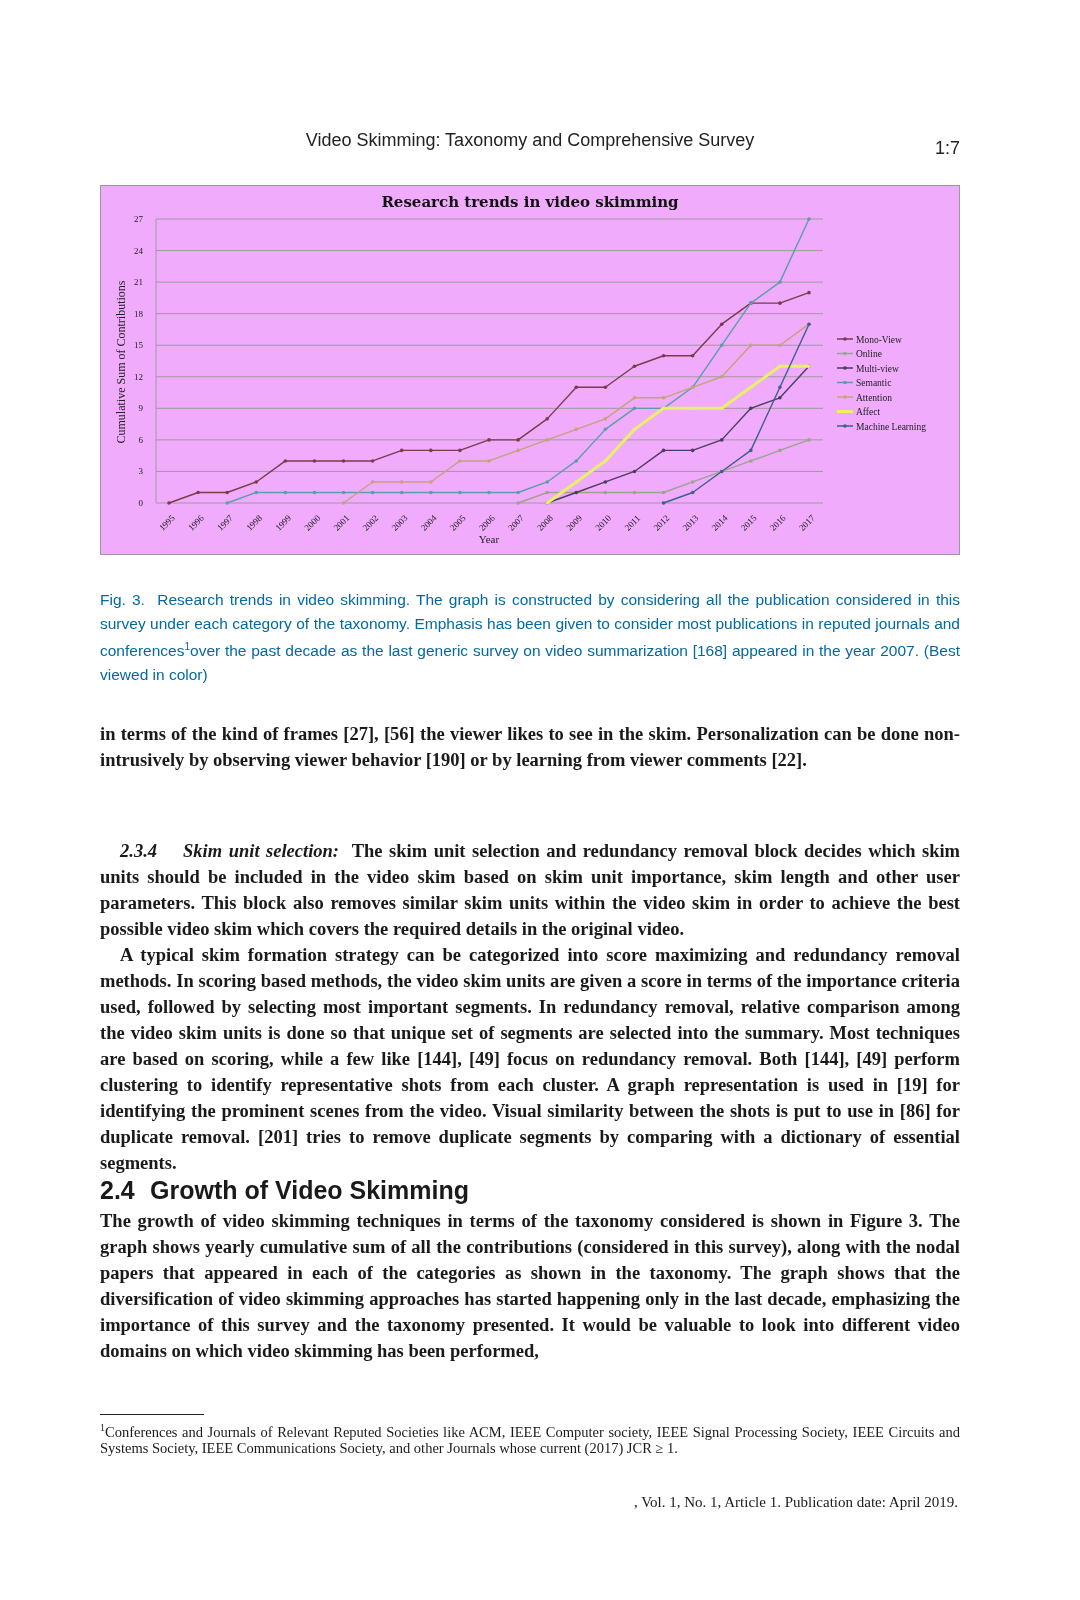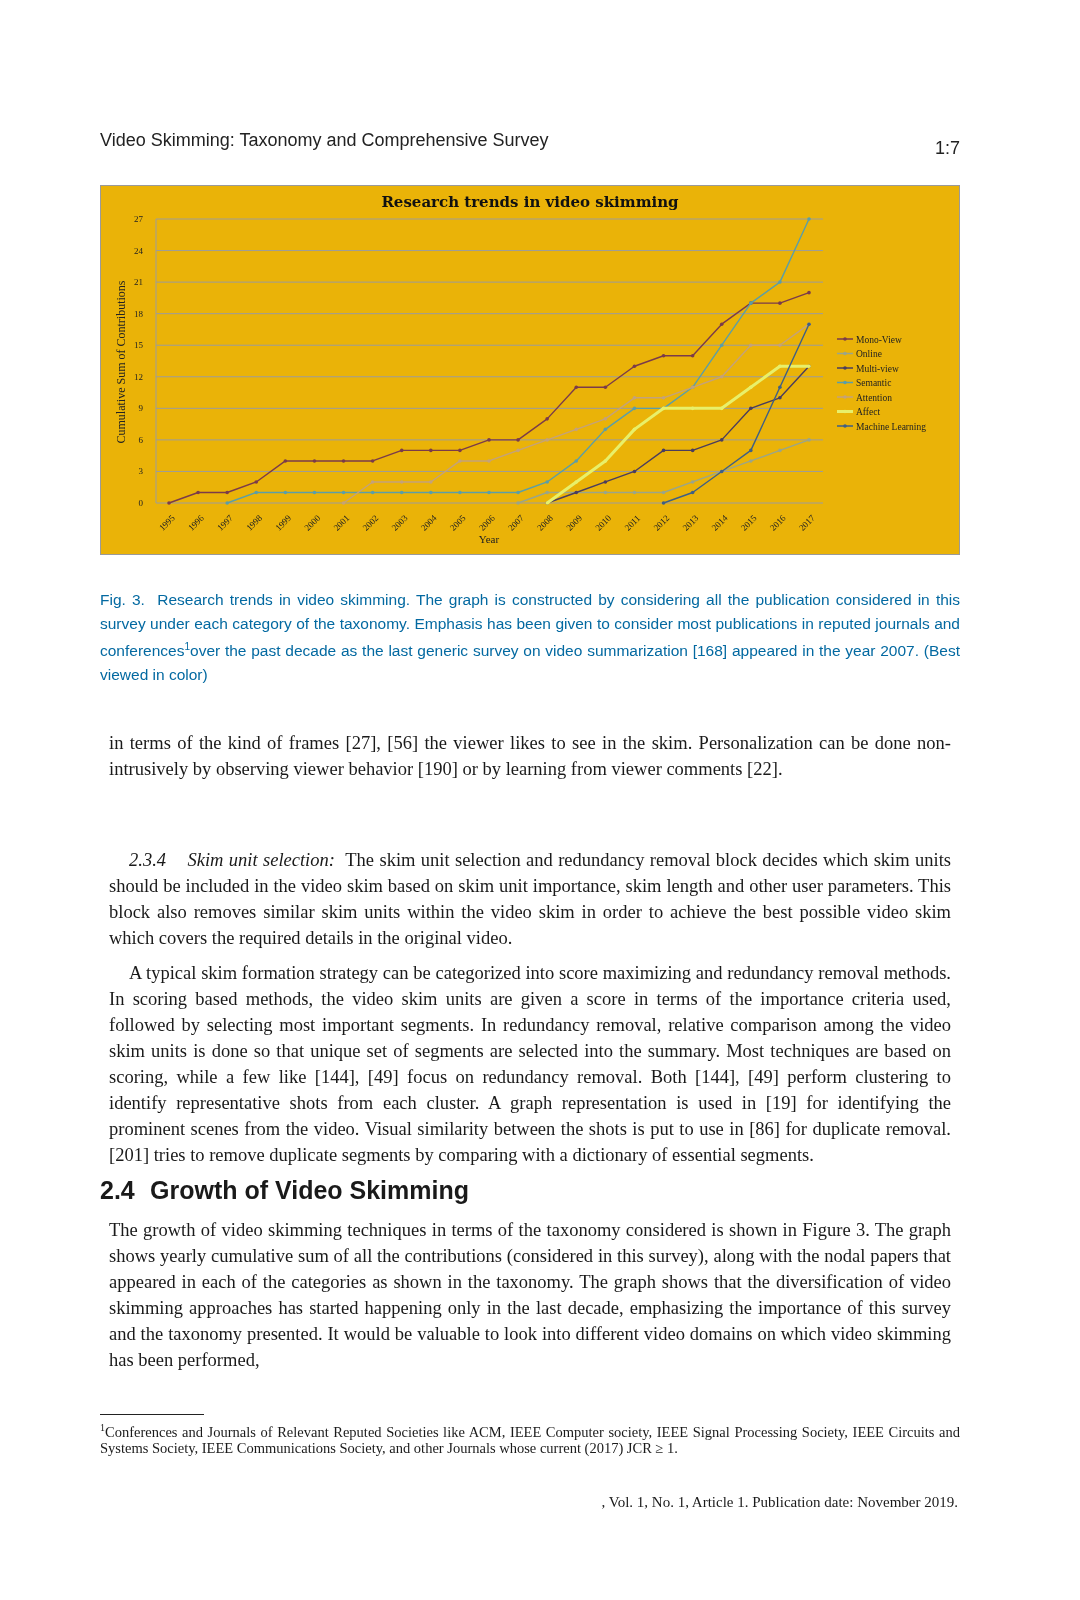--- a/index.html
+++ b/index.html
@@ -1,23 +1,23 @@
 <!DOCTYPE html>
 <html><head>
 <meta charset="utf-8">
 <style>
   html, body { margin:0; padding:0; background:#ffffff; }
   body { width:1080px; height:1600px; position:relative; font-family:"Liberation Serif", serif; color:#1a1a1a; }
-  .running-head { position:absolute; left:100px; top:130px; width:860px; font-family:"Liberation Sans", sans-serif; font-size:18px; color:#222; }
+  .running-head { position:absolute; left:100px; top:130px; width:860px; font-family:"Liberation Sans", sans-serif; font-size:18px; color:#222;text-align:center; }
   .running-head .pg { position:absolute; right:0; top:8px; }
-  .figure-box { position:absolute; left:100px; top:185px; width:858px; height:368px; border:1px solid #9a9a9a; background:#eab308; }
+  .figure-box { position:absolute; left:100px; top:185px; width:858px; height:368px; border:1px solid #9a9a9a; background:#f0abfc; }
   .figure-box svg { position:absolute; left:0; top:0; }
   .caption { position:absolute; left:100px; top:588px; width:860px; font-family:"Liberation Sans", sans-serif; font-size:15.5px; line-height:23.5px; text-align:justify; color:#0369a1; }
   .body-text { position:absolute; left:100px; width:860px; font-size:18.5px; line-height:26px; text-align:justify; color:#1a1a1a; }
-  .body-text p { margin:9px; }
+  .body-text p { margin:0;font-weight:bold; }
   .indent { text-indent:20px; }
   .sec-title { position:absolute; left:100px; top:1176px; font-family:"Liberation Sans", sans-serif; font-weight:bold; font-size:25px; }
   .sec-title .num { display:inline-block; width:50px; }
   .fn-rule { position:absolute; left:100px; top:1414px; width:104px; height:1px; background:#222; }
   .footnote { position:absolute; left:100px; top:1420px; width:860px; font-size:14.5px; line-height:16px; text-align:justify; }
   .footer { position:absolute; right:122px; top:1494px; font-size:15px; }
   sup { font-size:10px; }
   .italic { font-style:italic; }
 </style>
 </head>
@@ -226,13 +226,13 @@
 
 <div class="body-text" style="top:1208px;">
   <p>The growth of video skimming techniques in terms of the taxonomy considered is shown in Figure 3. The graph shows yearly cumulative sum of all the contributions (considered in this survey), along with the nodal papers that appeared in each of the categories as shown in the taxonomy. The graph shows that the diversification of video skimming approaches has started happening only in the last decade, emphasizing the importance of this survey and the taxonomy presented. It would be valuable to look into different video domains on which video skimming has been performed,</p>
 </div>
 
 <div class="fn-rule"></div>
 <div class="footnote">
   <sup>1</sup><span>Conferences and Journals of Relevant Reputed Societies like ACM, IEEE Computer society, IEEE Signal Processing Society, IEEE Circuits and Systems Society, IEEE Communications Society, and other Journals whose current (2017) JCR ≥ 1.</span>
 </div>
 
-<div class="footer">, Vol. 1, No. 1, Article 1. Publication date: November 2019.</div>
+<div class="footer">, Vol. 1, No. 1, Article 1. Publication date: April 2019.</div>
 
 </body></html>

